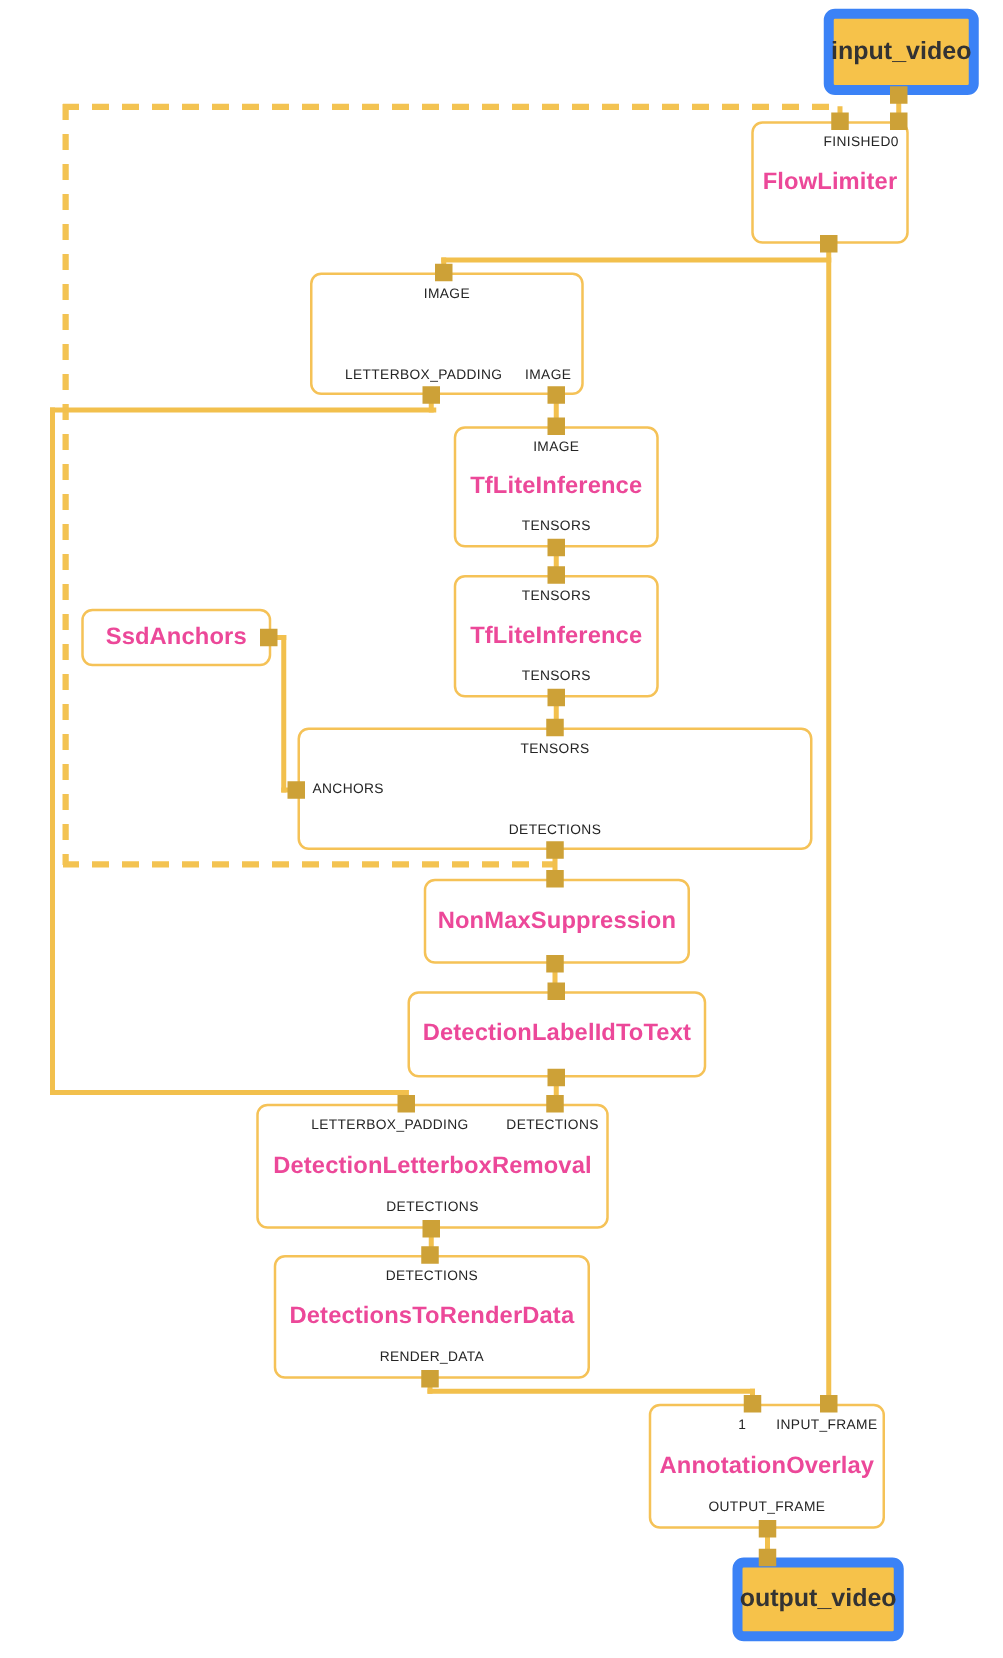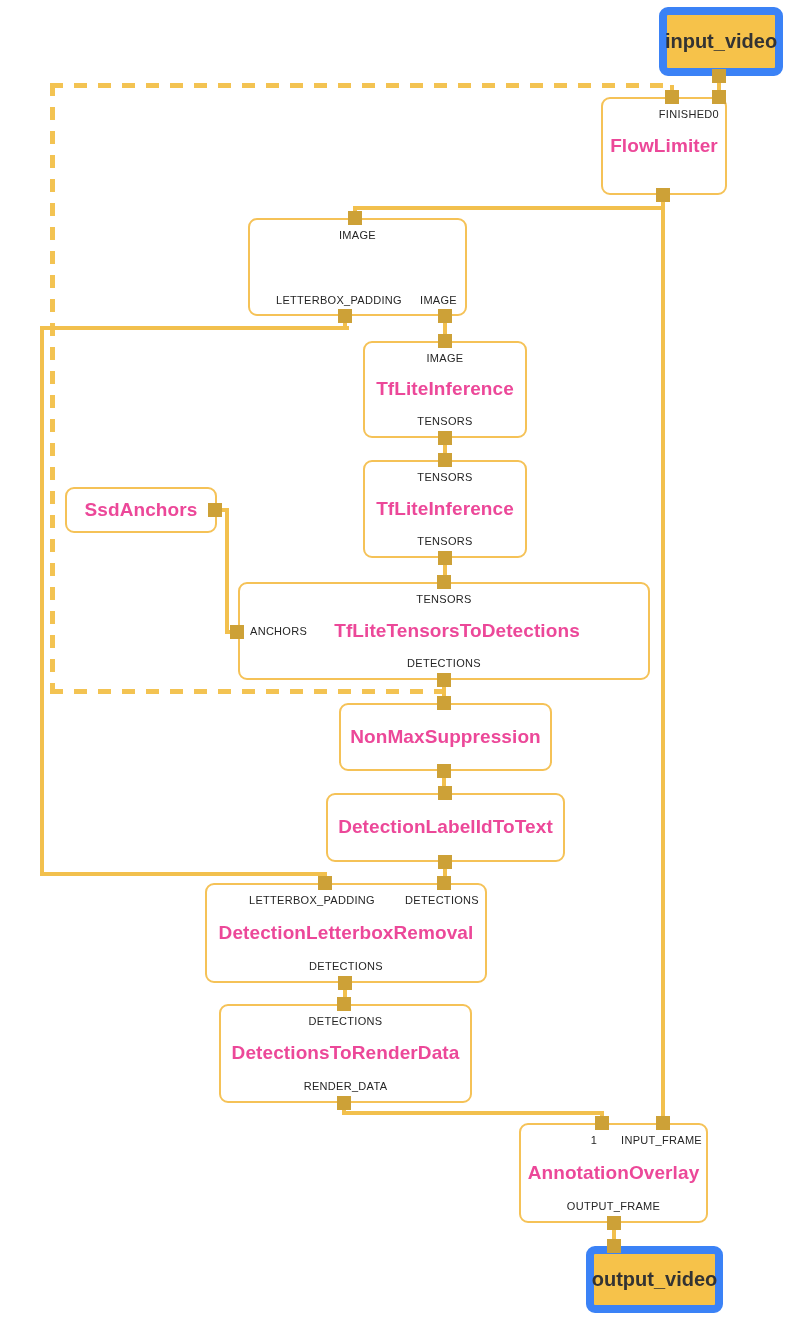--- a/index.html
+++ b/index.html
@@ -167,21 +167,20 @@
 
   <div class="node center" style="left:65px;top:487px;width:152px;height:46px;">
     <div class="title">SsdAnchors</div>
   </div>
 
   <div class="node" style="left:238px;top:582px;width:412px;height:98px;">
     <span class="anchors-label">ANCHORS</span>
     <div class="prow c">
       <span>TENSORS</span>
     </div>
-    <div class="title pad-title">TfLiteTensorsToDetections</div>
     <div class="prow c">
       <span>DETECTIONS</span>
     </div>
   </div>
 
   <div class="node center" style="left:326px;top:793px;width:239px;height:69px;">
     <div class="title">DetectionLabelIdToText</div>
   </div>
 
   <div class="node center" style="left:339px;top:703px;width:213px;height:68px;">

